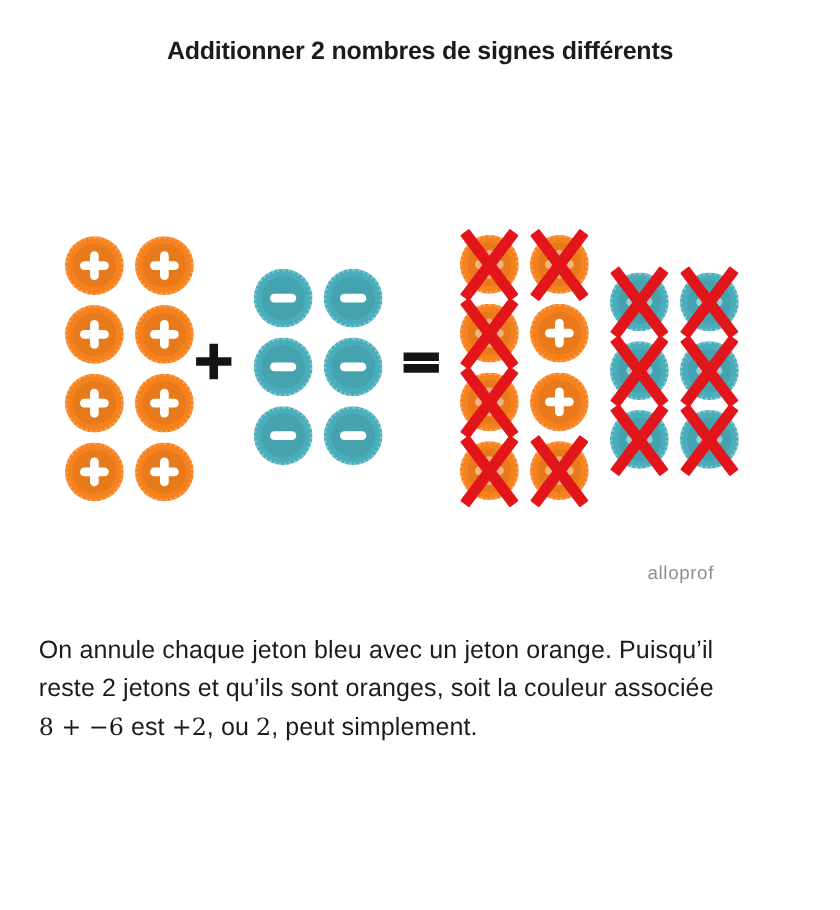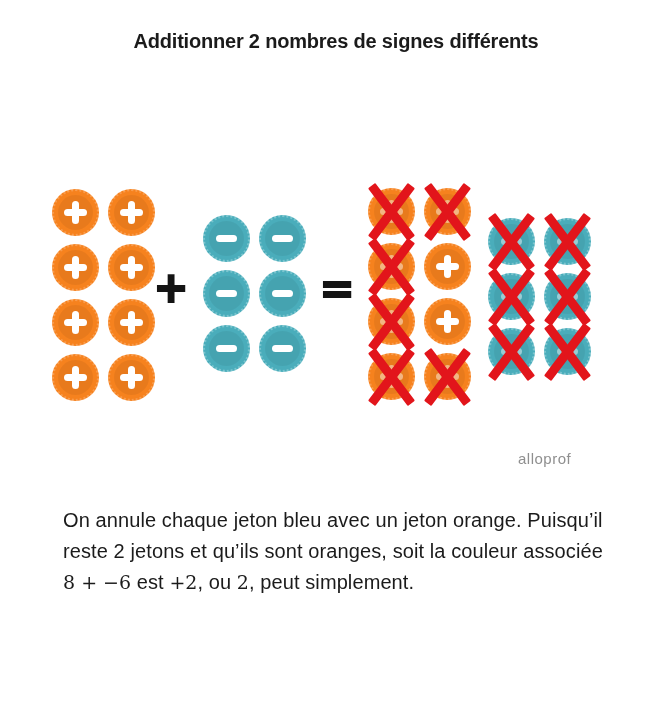--- a/index.html
+++ b/index.html
@@ -38,21 +38,21 @@
     letter-spacing:0.1px;
     color:var(--text-black);
   }
   .para .line{display:block;white-space:nowrap;}
   .math{
     font-family:"DejaVu Serif",serif;
     font-size:19px;
     letter-spacing:0;
   }
   #intro{top:82px;left:32px;}
-  #conclusion{top:505px;left:31px;margin-left:32px;}
+  #conclusion{top:505px;left:31px;}
 
   .illustration{
     position:absolute;top:186px;left:0;
     width:672px;height:245px;margin:0;
   }
   .group{
     position:absolute;
     display:grid;
     grid-template-columns:repeat(2,47px);
     grid-auto-rows:47px;

